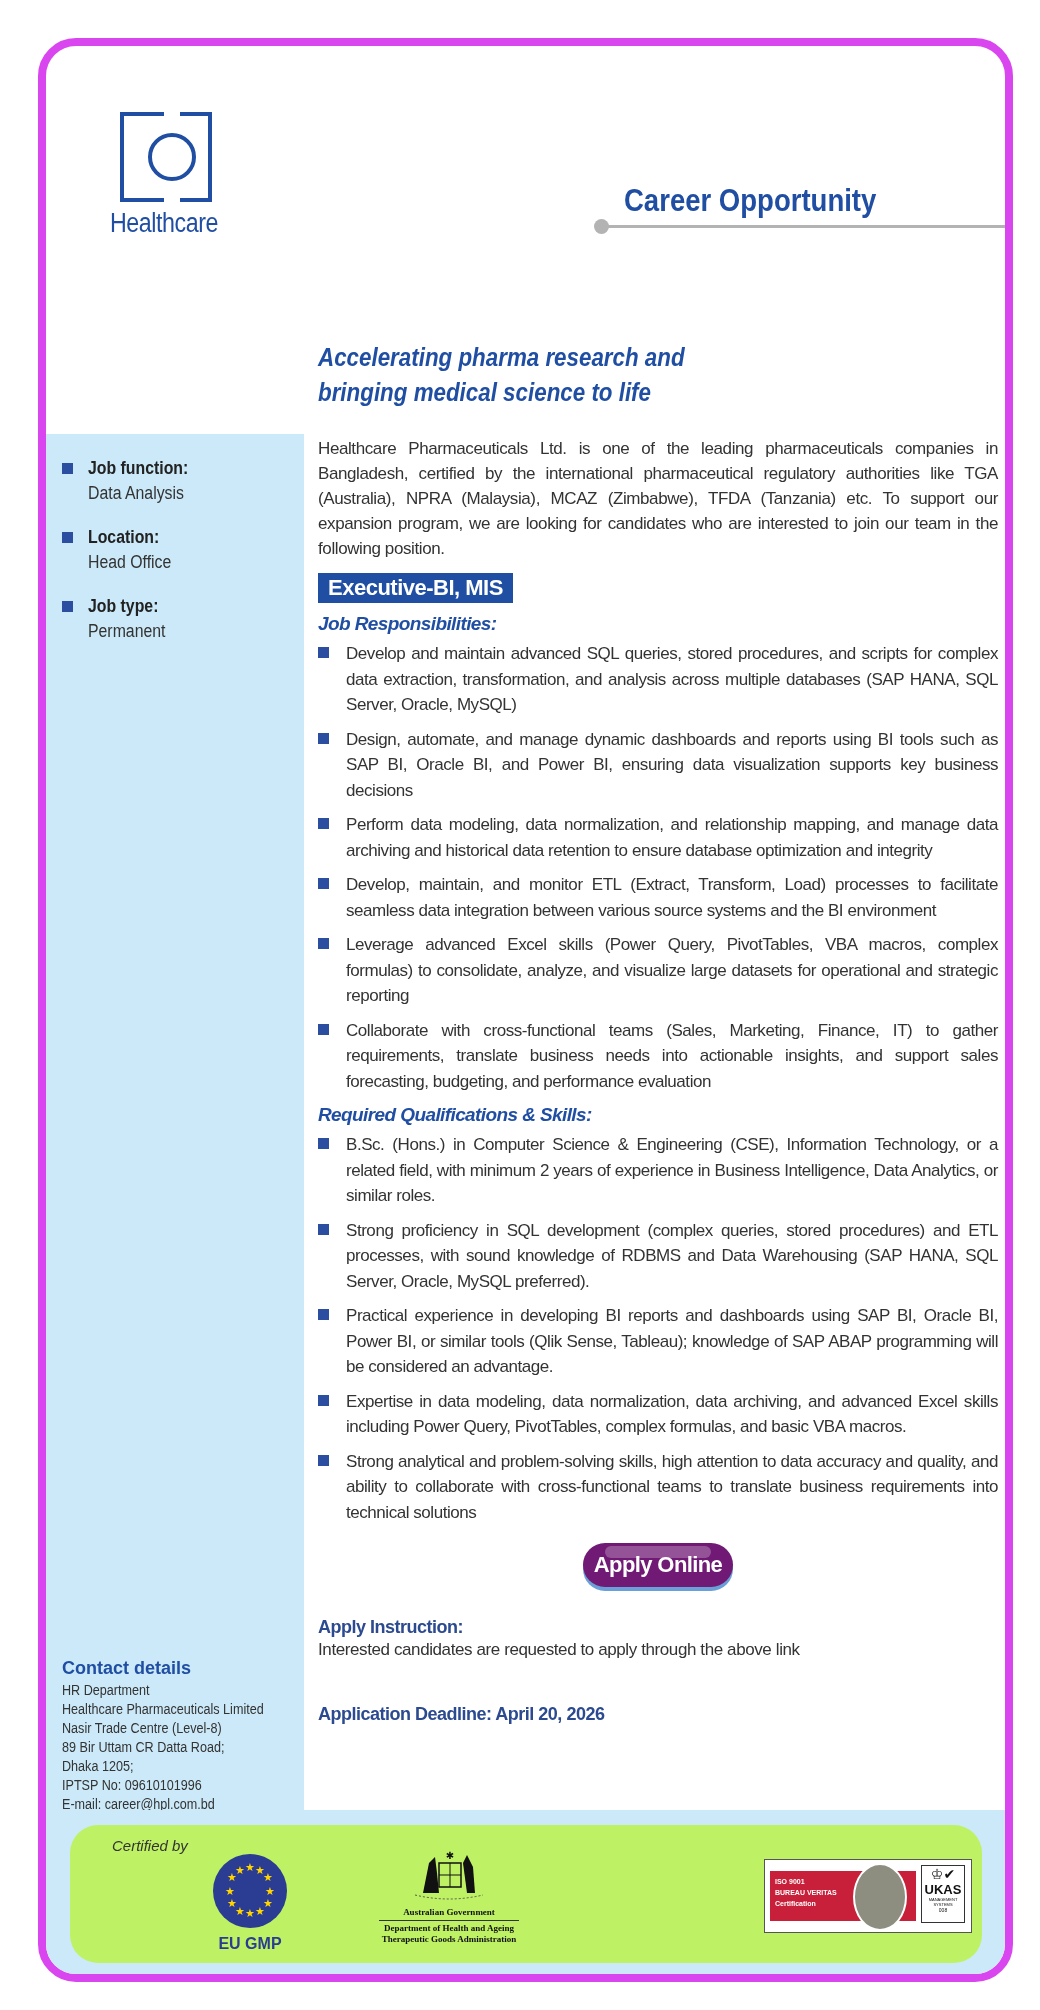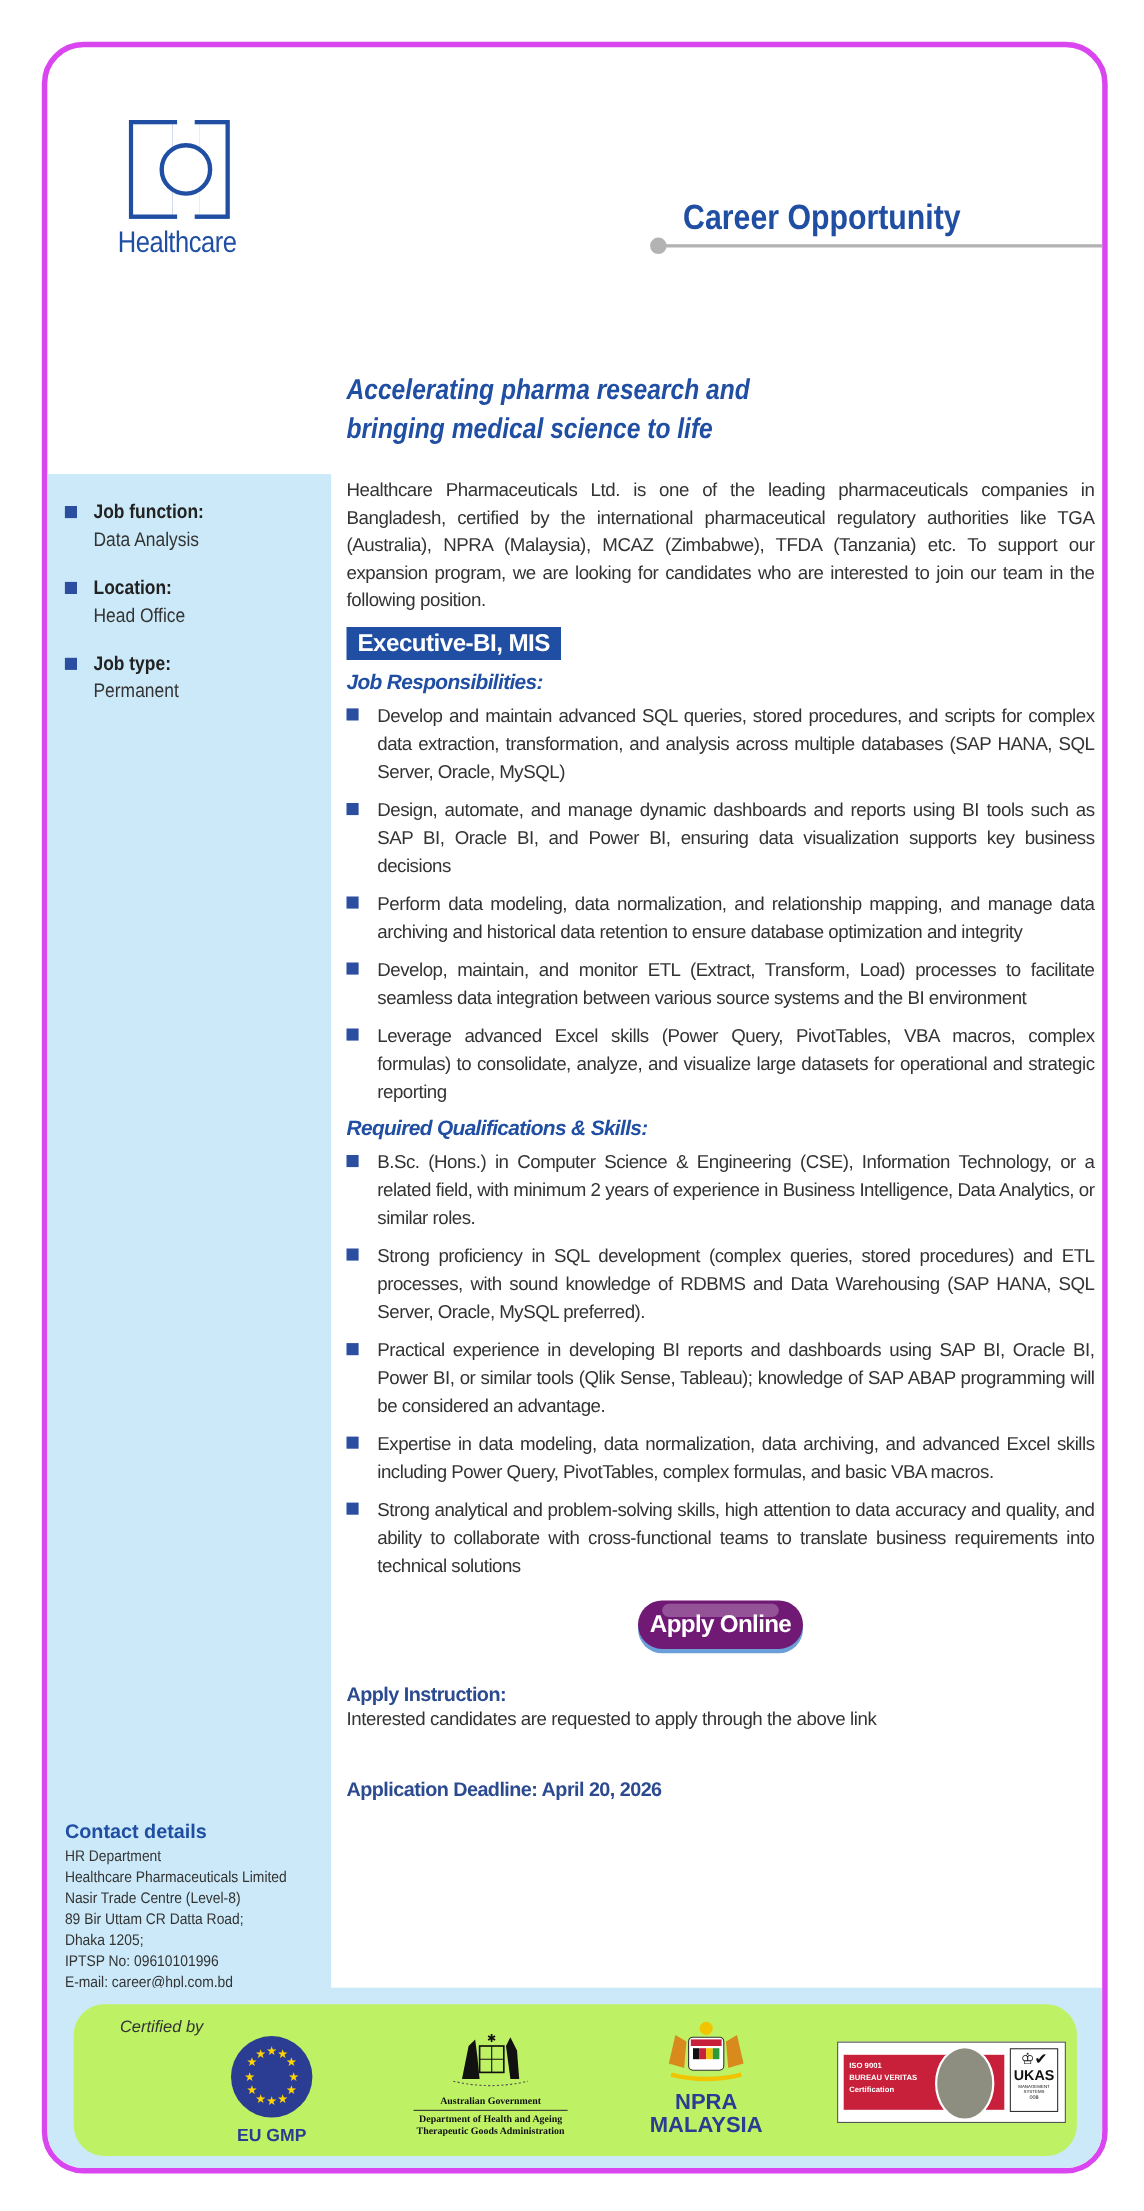--- a/index.html
+++ b/index.html
@@ -1,20 +1,20 @@
 <!DOCTYPE html>
 <html><head>
 <meta charset="utf-8">
 <style>
   html, body { margin: 0; padding: 0; background: #ffffff; }
   body { width: 1040px; height: 2010px; position: relative; overflow: hidden;
          font-family: "Liberation Sans", sans-serif; color: #333333; }
 
   .frame { position: absolute; left: 38px; top: 38px; width: 959px; height: 1928px;
-           border: 5px solid #d946ef; border-radius: 38px; background: #ffffff; overflow: hidden; }
+           border: 8px solid #d946ef; border-radius: 38px; background: #ffffff; overflow: hidden; }
 
   
   .logo { position: absolute; left: 54px; top: 66px; width: 140px; }
   .logo svg { display: block; margin-left: 20px; }
   .logo-text { position: absolute; left: 10px; top: 96px; font-size: 27px; color: #1f4ea3;
                letter-spacing: -0.5px; transform: scaleX(0.86); transform-origin: left; white-space: nowrap; }
 
   .career-title { position: absolute; left: 578px; top: 136px; font-size: 32px; font-weight: bold;
                   color: #1f4ea3; transform: scaleX(0.86); transform-origin: left; white-space: nowrap; }
   .career-line { position: absolute; left: 556px; top: 179px; width: 410px; height: 3px; background: #b3b3b3; }
@@ -133,20 +133,21 @@
     <p class="intro">Healthcare Pharmaceuticals Ltd. is one of the leading pharmaceuticals companies in Bangladesh, certified by the international pharmaceutical regulatory authorities like TGA (Australia), NPRA (Malaysia), MCAZ (Zimbabwe), TFDA (Tanzania) etc. To support our expansion program, we are looking for candidates who are interested to join our team in the following position.</p>
     <div class="position-box">Executive-BI, MIS</div>
 
     <div class="section-title">Job Responsibilities:</div>
     <ul class="bullets">
       <li><span class="b"></span><span>Develop and maintain advanced SQL queries, stored procedures, and scripts for complex data extraction, transformation, and analysis across multiple databases (SAP HANA, SQL Server, Oracle, MySQL)</span></li>
       <li><span class="b"></span><span>Design, automate, and manage dynamic dashboards and reports using BI tools such as SAP BI, Oracle BI, and Power BI, ensuring data visualization supports key business decisions</span></li>
       <li><span class="b"></span><span>Perform data modeling, data normalization, and relationship mapping, and manage data archiving and historical data retention to ensure database optimization and integrity</span></li>
       <li><span class="b"></span><span>Develop, maintain, and monitor ETL (Extract, Transform, Load) processes to facilitate seamless data integration between various source systems and the BI environment</span></li>
       <li><span class="b"></span><span>Leverage advanced Excel skills (Power Query, PivotTables, VBA macros, complex formulas) to consolidate, analyze, and visualize large datasets for operational and strategic reporting</span></li>
+      <li><span class="b"></span><span>Collaborate with cross-functional teams (Sales, Marketing, Finance, IT) to gather requirements, translate business needs into actionable insights, and support sales forecasting, budgeting, and performance evaluation</span></li>
     </ul>
 
     <div class="section-title">Required Qualifications &amp; Skills:</div>
     <ul class="bullets">
       <li><span class="b"></span><span>B.Sc. (Hons.) in Computer Science &amp; Engineering (CSE), Information Technology, or a related field, with minimum 2 years of experience in Business Intelligence, Data Analytics, or similar roles.</span></li>
       <li><span class="b"></span><span>Strong proficiency in SQL development (complex queries, stored procedures) and ETL processes, with sound knowledge of RDBMS and Data Warehousing (SAP HANA, SQL Server, Oracle, MySQL preferred).</span></li>
       <li><span class="b"></span><span>Practical experience in developing BI reports and dashboards using SAP BI, Oracle BI, Power BI, or similar tools (Qlik Sense, Tableau); knowledge of SAP ABAP programming will be considered an advantage.</span></li>
       <li><span class="b"></span><span>Expertise in data modeling, data normalization, data archiving, and advanced Excel skills including Power Query, PivotTables, complex formulas, and basic VBA macros.</span></li>
       <li><span class="b"></span><span>Strong analytical and problem-solving skills, high attention to data accuracy and quality, and ability to collaborate with cross-functional teams to translate business requirements into technical solutions</span></li>
     </ul>
@@ -196,38 +197,20 @@
         <path d="M6 52 Q40 60 74 52" stroke="#555" fill="none" stroke-dasharray="2 2"></path>
       </svg>
       <div class="aus-gov">
         <div>Australian Government</div>
         <div class="sep"></div>
         <div>Department of Health and Ageing</div>
         <div>Therapeutic Goods Administration</div>
       </div>
     </div>
 
-    <div class="cert" style="left:520px; top:14px; width:110px;">
-      <svg width="84" height="60" viewBox="0 0 84 60">
-        <circle cx="42" cy="8" r="6" fill="#f2c400"></circle>
-        <path d="M8 40 L14 14 L24 20 L22 44 Z" fill="#d98a1d"></path>
-        <path d="M76 40 L70 14 L60 20 L62 44 Z" fill="#d98a1d"></path>
-        <rect x="26" y="16" width="32" height="30" rx="4" fill="#fff" stroke="#333"></rect>
-        <rect x="28" y="18" width="28" height="6" fill="#c8203a"></rect>
-        <rect x="30" y="26" width="6" height="10" fill="#111"></rect>
-          <rect x="36" y="26" width="6" height="10" fill="#c8203a"></rect>
-        <rect x="42" y="26" width="6" height="10" fill="#f2c400"></rect>
-          <rect x="48" y="26" width="6" height="10" fill="#2a9a3a"></rect>
-        <path d="M10 50 Q42 58 74 50" stroke="#f2c400" stroke-width="4" fill="none"></path>
-      </svg>
-      <div class="npra-label">
-        <div>NPRA</div>
-        <div>MALAYSIA</div>
-      </div>
-    </div>
 
     <div class="cert" style="left:694px; top:34px;">
       <div class="bv-box">
         <div class="bv-red"></div>
         <div class="bv-text">
           <div>ISO 9001</div>
           <div>BUREAU VERITAS</div>
           <div>Certification</div>
         </div>
         <div class="bv-seal"></div>

